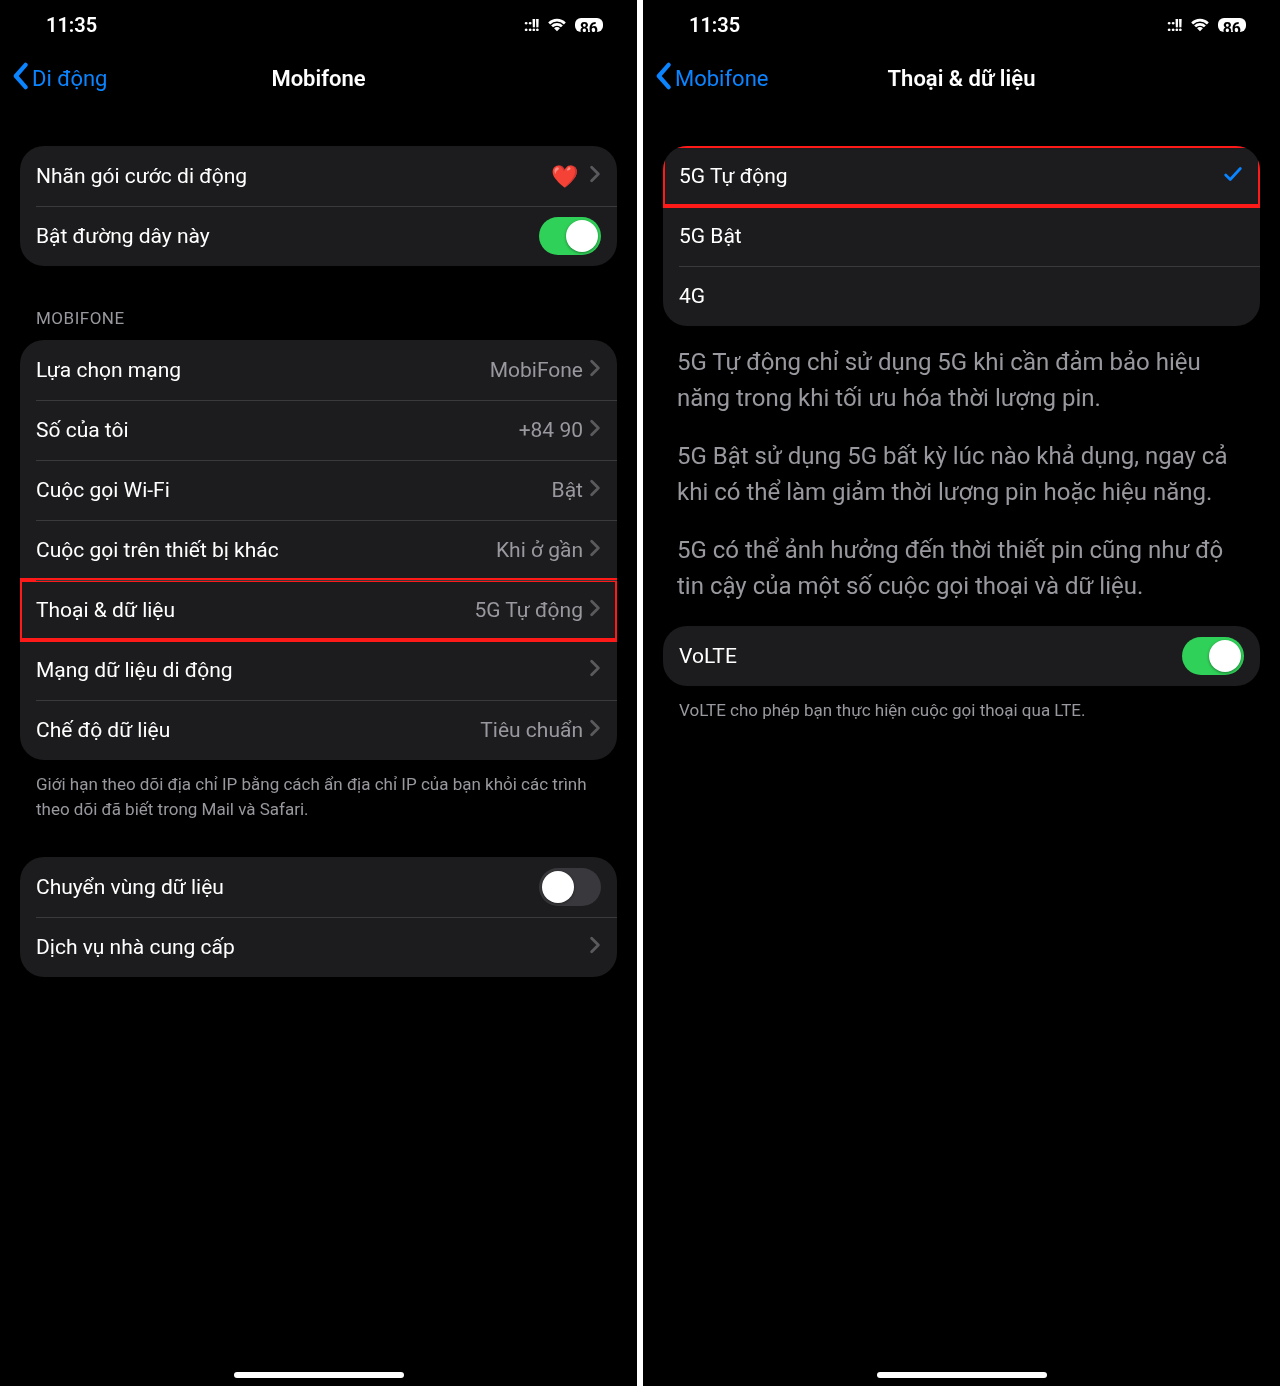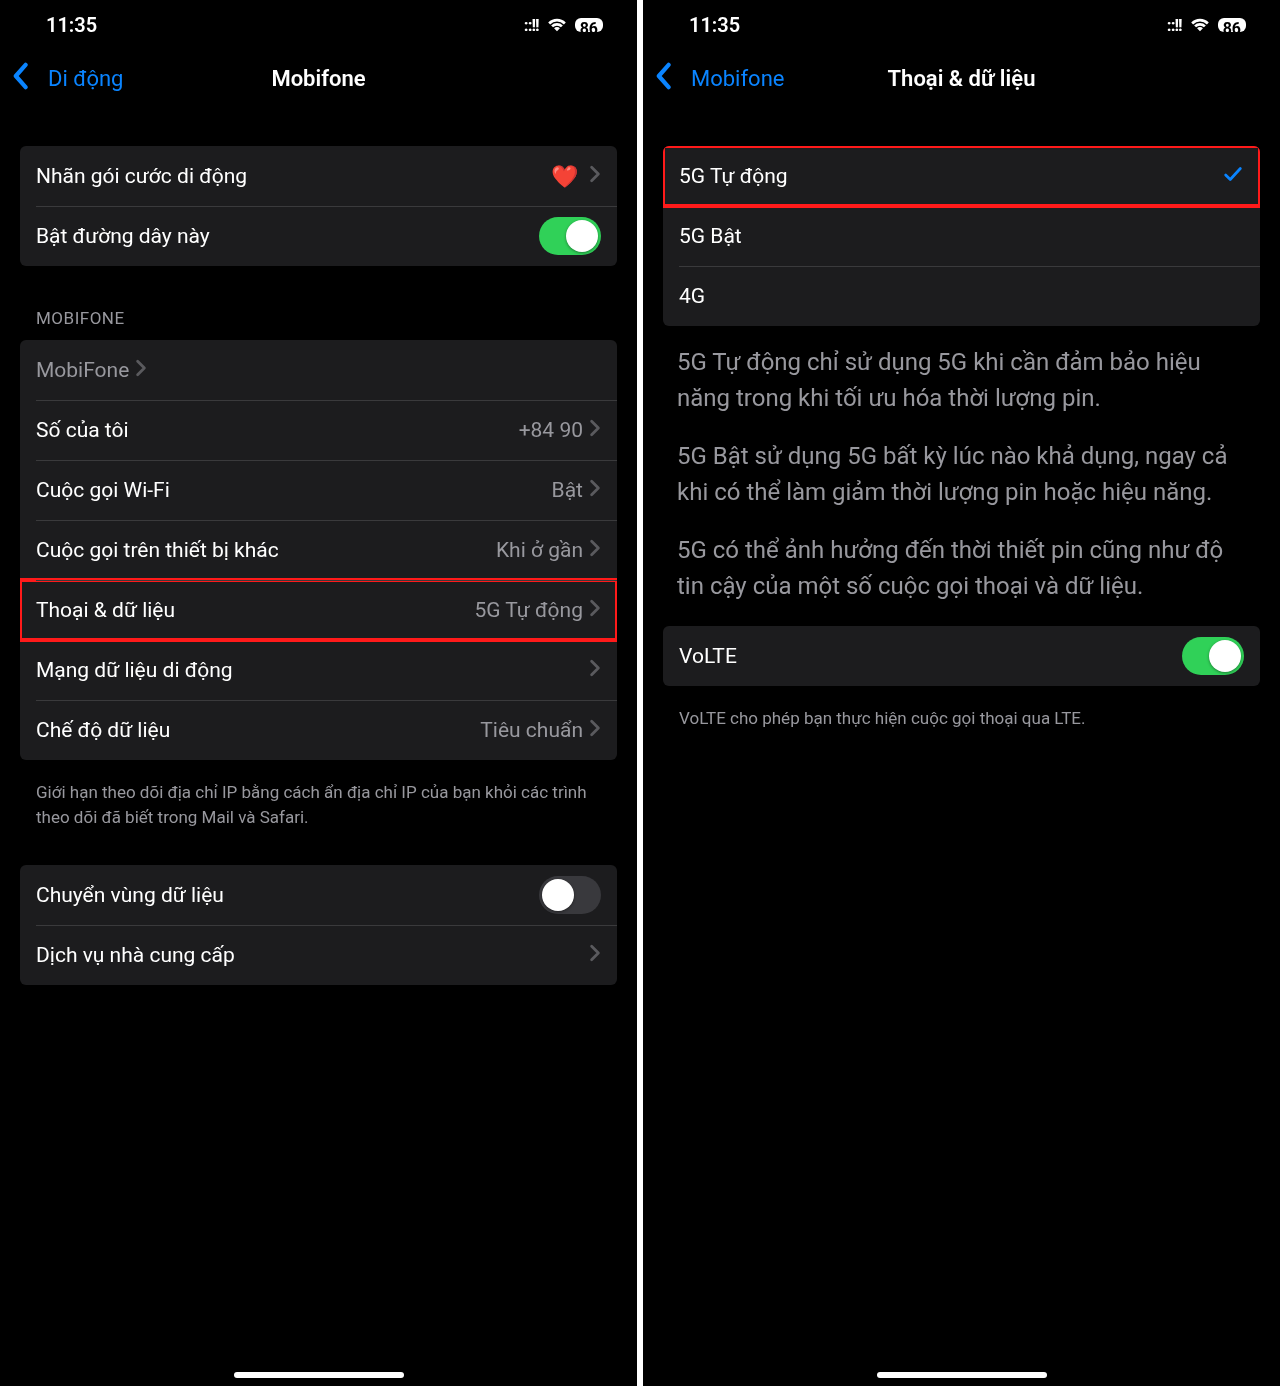--- a/index.html
+++ b/index.html
@@ -50,39 +50,39 @@
     height: 56px;
     display: flex;
     align-items: center;
     position: relative;
     padding: 0 10px;
   }
   .back-btn {
     display: flex; align-items: center;
     color: #0a84ff;
     font-size: 22px;
-    gap: 18px;
+    gap: 2px;
     cursor: pointer;
   }
   .back-chevron svg { width: 20px; height: 28px; }
   .nav-title {
     position: absolute;
     left: 0; right: 0;
     text-align: center;
     font-size: 22px;
     font-weight: 600;
     pointer-events: none;
   }
 
   
   .content { flex: 1; overflow-y: hidden; padding: 0 20px; }
 
   .group {
     background: #1c1c1e;
-    border-radius: 6px;
+    border-radius: 24px;
     margin-top: 40px;
     overflow: hidden;
   }
   .group.first { margin-top: 40px; }
   .group.tight { margin-top: 22px; }
 
   .group-header {
     color: #98989e;
     font-size: 17px;
     margin-top: 42px;
@@ -134,21 +134,21 @@
     outline: 4px solid #ff1a1a;
     outline-offset: -2px;
     position: relative;
     z-index: 2;
   }
 
   .footer-note {
     color: #98989e;
     font-size: 17px;
     line-height: 1.45;
-    padding: 20px 16px 0 16px;
+    padding: 12px 16px 0 16px;
   }
 
   .checkmark { color: #0a84ff; }
   .checkmark svg { width: 22px; height: 22px; }
 
   .desc-block {
     color: #98989e;
     font-size: 24px;
     line-height: 1.5;
     padding: 18px 14px 0 14px;
@@ -208,20 +208,21 @@
         <div class="toggle on">
             <div class="knob"></div>
           </div>
       </div>
     </div>
 
     <div class="group-header">MOBIFONE</div>
 
     <div class="group">
       <div class="row">
+        <span class="row-label">Lựa chọn mạng</span>
         <span class="row-value">MobiFone</span>
         <span class="chevron"><svg viewBox="0 0 10 16">
               <path fill="none" stroke="currentColor" stroke-width="2.5" stroke-linecap="round" stroke-linejoin="round" d="M2 2l6 6-6 6"></path>
             </svg></span>
       </div>
       <div class="row">
         <span class="row-label">Số của tôi</span>
         <span class="row-value">+84 90</span>
         <span class="chevron"><svg viewBox="0 0 10 16">
               <path fill="none" stroke="currentColor" stroke-width="2.5" stroke-linecap="round" stroke-linejoin="round" d="M2 2l6 6-6 6"></path>

